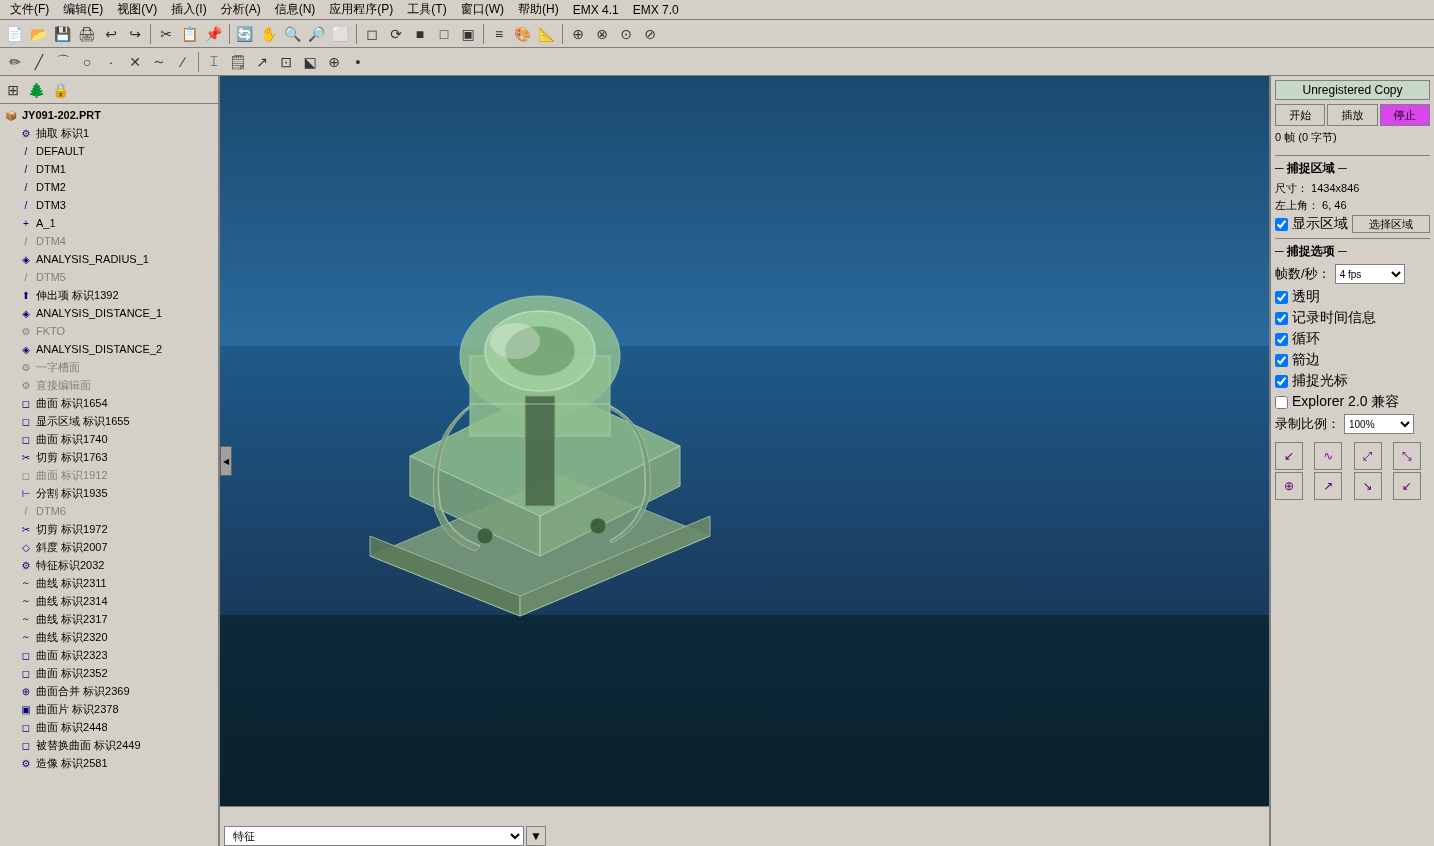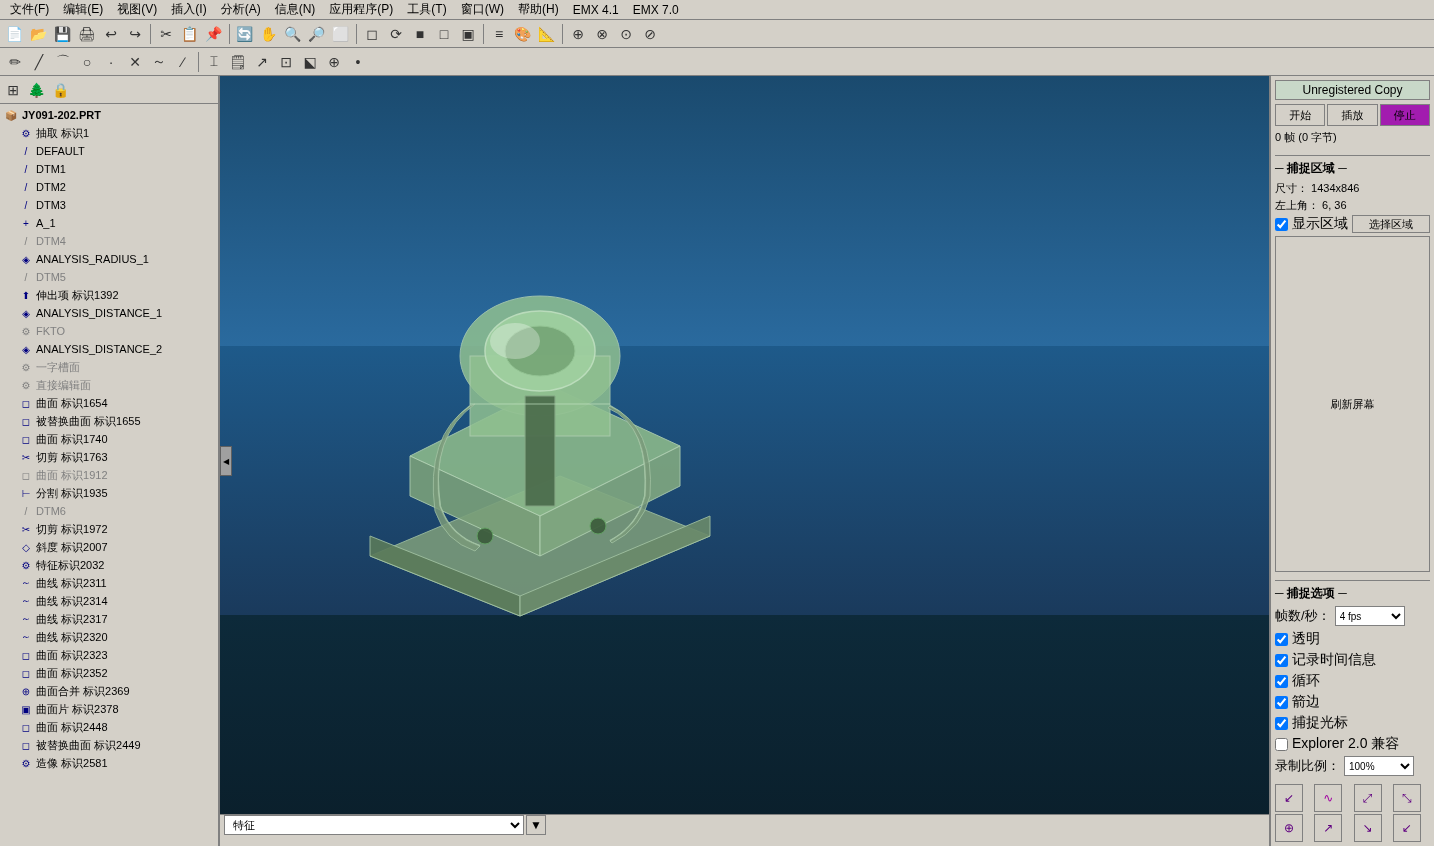--- a/index.html
+++ b/index.html
@@ -86,22 +86,22 @@
     
     #collapse-btn {
       position: absolute; left: 0; top: 50%; transform: translateY(-50%);
       width: 12px; height: 30px; background: #a0a0a0; border: 1px solid #606060;
       cursor: pointer; display: flex; align-items: center; justify-content: center;
       font-size: 8px; z-index: 10;
     }
 
     
     #status-bar {
-      width: 100%; height: 32px; background: #d4d0c8; border-top: 1px solid #808080;
-      display: flex; align-items: flex-start; padding: 0 4px;
+      width: 100%; height: 40px; background: #d4d0c8; border-top: 1px solid #808080;
+      display: flex; align-items: flex-end; padding: 0 4px;
       position: absolute; bottom: 0; left: 0;
     }
     .status-dropdown {
       height: 20px; width: 300px; background: #fff; border: 1px solid #808080;
       font-size: 11px; padding: 0 4px;
     }
     .status-icon-btn {
       width: 20px; height: 20px; background: #d4d0c8; border: 1px solid #808080;
       margin-left: 2px; cursor: pointer; display: flex; align-items: center; justify-content: center;
       font-size: 12px;
@@ -304,21 +304,21 @@
           <div class="tree-item tree-indent disabled">
             <span class="tree-icon" style="color: rgb(128, 128, 128);">⚙</span>
             <span>直接编辑面</span>
           </div>
           <div class="tree-item tree-indent">
             <span class="tree-icon" style="color: rgb(0, 0, 128);">◻</span>
             <span>曲面 标识1654</span>
           </div>
           <div class="tree-item tree-indent">
             <span class="tree-icon" style="color: rgb(0, 0, 128);">◻</span>
-            <span>被替换曲面 标识1655</span>
+            <span>显示区域 标识1655</span>
           </div>
           <div class="tree-item tree-indent">
             <span class="tree-icon" style="color: rgb(0, 0, 128);">◻</span>
             <span>曲面 标识1740</span>
           </div>
           <div class="tree-item tree-indent">
             <span class="tree-icon" style="color: rgb(0, 0, 128);">✂</span>
             <span>切剪 标识1763</span>
           </div>
           <div class="tree-item tree-indent disabled">
@@ -446,39 +446,38 @@
       </select>
       <button class="status-icon-btn">▼</button>
     </div>
   </div>
 
   <div id="right-panel">
     <div class="unregistered-box">Unregistered Copy</div>
     <div class="right-btn-row">
       <button class="right-btn">开始</button>
       <button class="right-btn">插放</button>
-      <button class="right-btn" style="background:#a21caf;">停止</button>
+      <button class="right-btn" style="background:#d946ef;">停止</button>
     </div>
     <div class="right-info">0 帧 (0 字节)</div>
 
     <div class="section-header">─ 捕捉区域 ─</div>
     <div class="right-label">
       <span>尺寸：</span>
       <span>1434x846</span>
     </div>
     <div class="right-label">
       <span>左上角：</span>
-      <span>6, 36</span>
+      <span>6, 46</span>
     </div>
     <div class="right-checkbox-row">
       <input type="checkbox" checked="" style="">
       <label>显示区域</label>
       <button class="right-btn" style="width:60px; height:18px; font-size:11px;">选择区域</button>
     </div>
-    <button class="right-btn" style="width:100%; margin-bottom:6px;">刷新屏幕</button>
 
     <div class="section-header">─ 捕捉选项 ─</div>
     <div class="right-input-row">
       <label>帧数/秒：</label>
       <select class="right-dropdown">
         <option>4 fps</option>
       </select>
     </div>
     <div class="right-checkbox-row">
       <input type="checkbox" checked="" style="">

